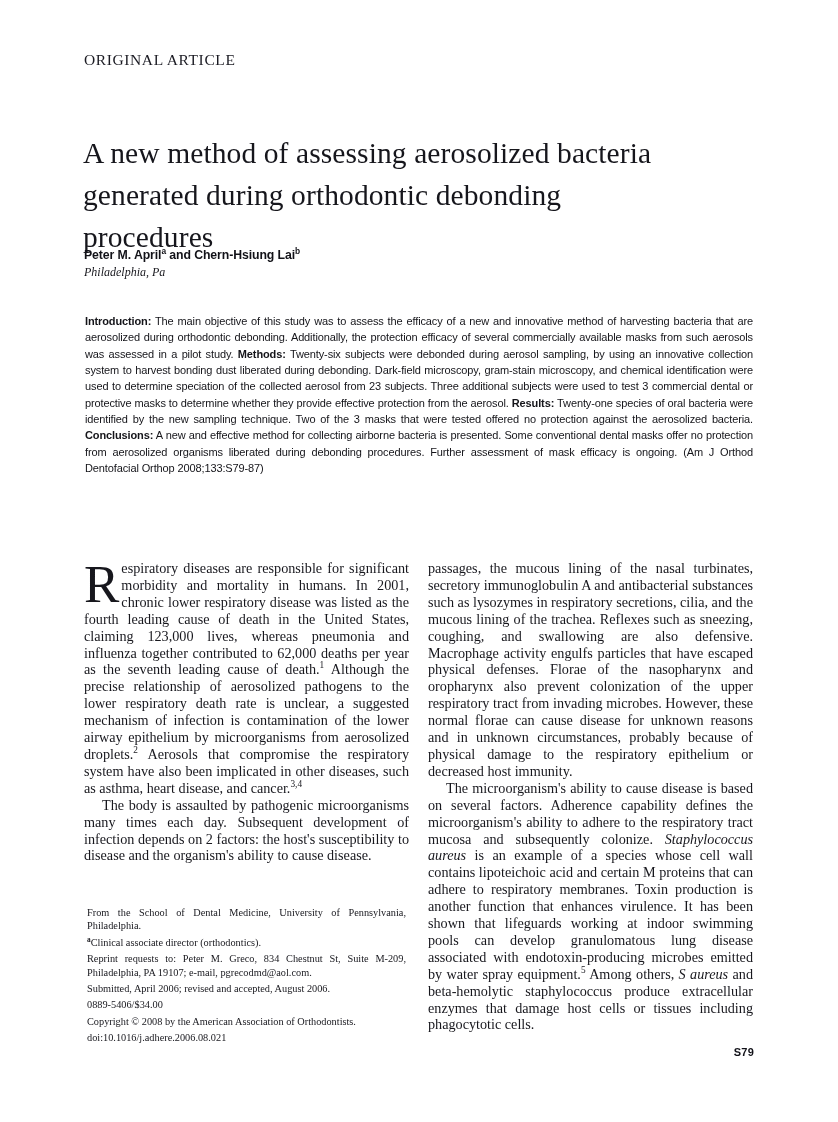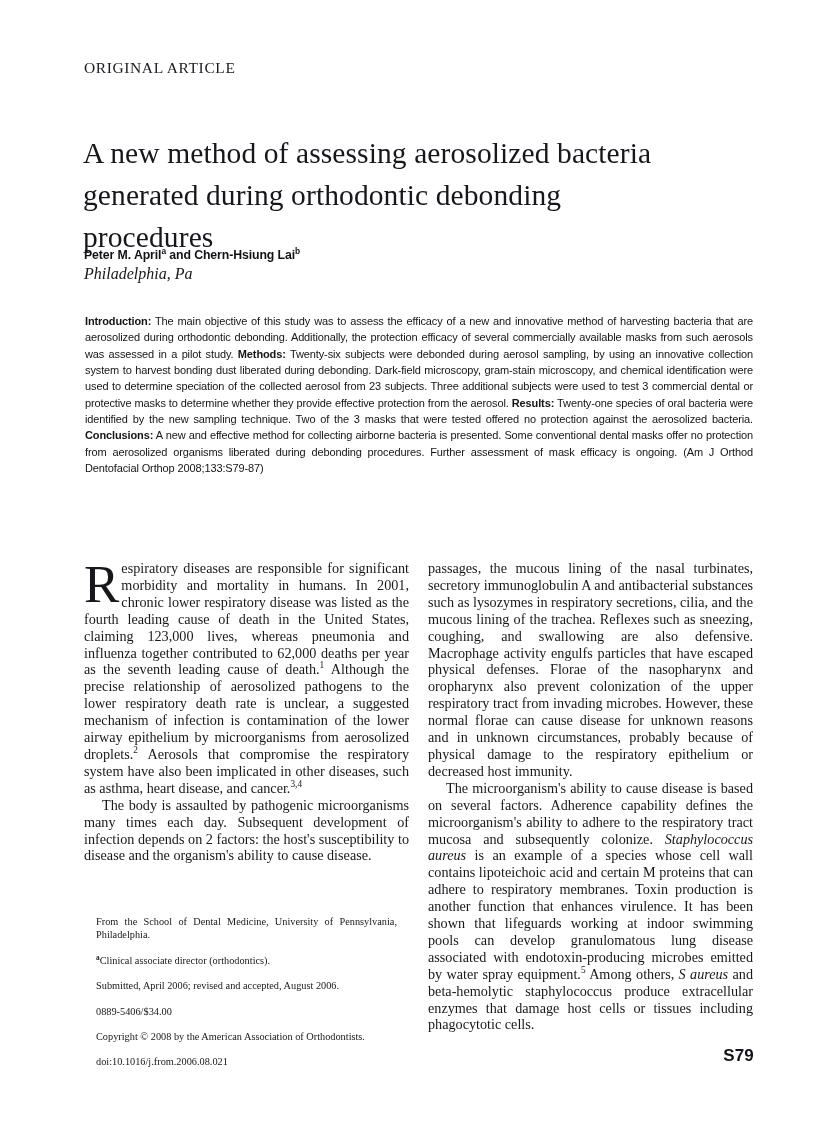--- a/index.html
+++ b/index.html
@@ -13,21 +13,21 @@
     height: 1122px;
     background: #ffffff;
     overflow: hidden;
     box-sizing: border-box;
   }
 
   
   .kicker {
     position: absolute;
     left: 84px;
-    top: 59px;
+    top: 51px;
     font-family: "Liberation Serif", "DejaVu Serif", serif;
     font-size: 15.5px;
     letter-spacing: 0.6px;
     color: #1a1a22;
     white-space: nowrap;
   }
 
   
   .title {
     position: absolute;
@@ -57,21 +57,21 @@
     font-size: 8.4px;
     vertical-align: super;
     line-height: 0;
   }
   .affiliation {
     position: absolute;
     left: 84px;
     top: 265px;
     font-family: "Liberation Serif", "DejaVu Serif", serif;
     font-style: italic;
-    font-size: 16px;
+    font-size: 12px;
     color: #16161c;
   }
 
   
   .abstract {
     position: absolute;
     left: 85px;
     top: 313px;
     width: 668px;
     font-family: "Liberation Sans", "DejaVu Sans", sans-serif;
@@ -127,21 +127,21 @@
     position: absolute;
     left: 84px;
     top: 903px;
     width: 325px;
     font-family: "Liberation Serif", "DejaVu Serif", serif;
     font-size: 10.3px;
     line-height: 13.4px;
     color: #17171d;
     text-align: justify;
   }
-  .footnotes .fn { margin: 12px; }
+  .footnotes .fn { margin: 3px; }
   .footnotes sup {
     font-size: 7.3px;
     font-weight: bold;
     vertical-align: super;
     line-height: 0;
   }
   .footnote-rule {
     position: absolute;
     left: 84px;
     top: 893px;
@@ -149,21 +149,21 @@
     height: 0;
     border-top: 0px solid #bbbbbb;
   }
 
   
   .folio {
     position: absolute;
     right: 84px;
     top: 1046px;
     font-family: "Liberation Sans", "DejaVu Sans", sans-serif;
-    font-size: 17px;
+    font-size: 11px;
     font-weight: bold;
     color: #111118;
     letter-spacing: 0.2px;
   }
 </style>
 </head>
 <body>
 
 <div class="page">
 
@@ -188,21 +188,22 @@
   <div class="col col-right">
     <p class="nonindent">passages, the mucous lining of the nasal turbinates, secretory immunoglobulin A and antibacterial substances such as lysozymes in respiratory secretions, cilia, and the mucous lining of the trachea. Reflexes such as sneezing, coughing, and swallowing are also defensive. Macrophage activity engulfs particles that have escaped physical defenses. Florae of the nasopharynx and oropharynx also prevent colonization of the upper respiratory tract from invading microbes. However, these normal florae can cause disease for unknown reasons and in unknown circumstances, probably because of physical damage to the respiratory epithelium or decreased host immunity.</p>
     <p><span>The microorganism's ability to cause disease is based on several factors. Adherence capability defines the microorganism's ability to adhere to the respiratory tract mucosa and subsequently colonize. </span><i>Staphylococcus aureus</i><span> is an example of a species whose cell wall contains lipoteichoic acid and certain M proteins that can adhere to respiratory membranes. Toxin production is another function that enhances virulence. It has been shown that lifeguards working at indoor swimming pools can develop granulomatous lung disease associated with endotoxin-producing microbes emitted by water spray equipment.</span><sup>5</sup><span> Among others, </span><i>S aureus</i><span> and beta-hemolytic staphylococcus produce extracellular enzymes that damage host cells or tissues including phagocytotic cells.</span></p>
   </div>
 
   <div class="footnote-rule"></div>
 
   <div class="footnotes">
     <p class="fn">From the School of Dental Medicine, University of Pennsylvania, Philadelphia.</p>
     <p class="fn"><sup>a</sup><span>Clinical associate director (orthodontics).</span></p>
+    <p class="fn">Reprint requests to: Peter M. Greco, 834 Chestnut St, Suite M-209, Philadelphia, PA 19107; e-mail, pgrecodmd@aol.com.</p>
     <p class="fn">Submitted, April 2006; revised and accepted, August 2006.</p>
     <p class="fn">0889-5406/$34.00</p>
     <p class="fn">Copyright © 2008 by the American Association of Orthodontists.</p>
-    <p class="fn">doi:10.1016/j.from.2006.08.021</p>
+    <p class="fn">doi:10.1016/j.adhere.2006.08.021</p>
   </div>
 
   <div class="folio">S79</div>
 
 </div>
 
 </body></html>

